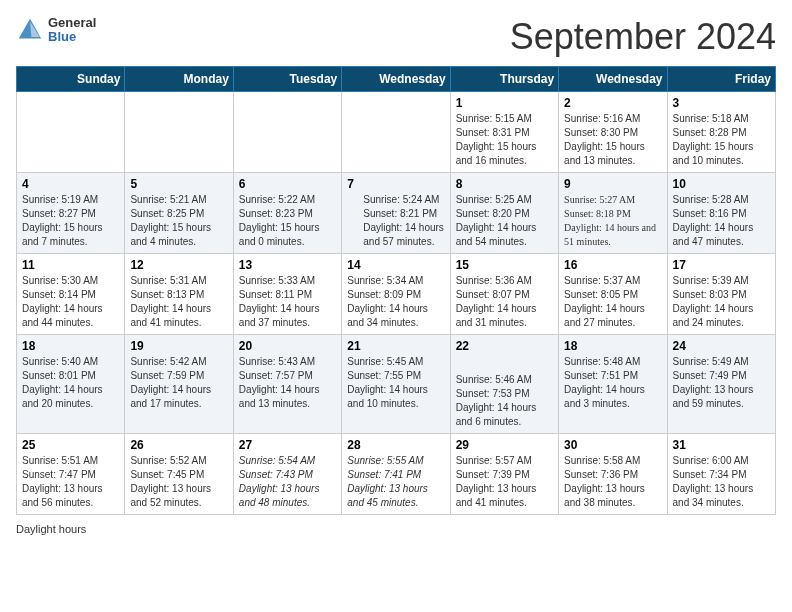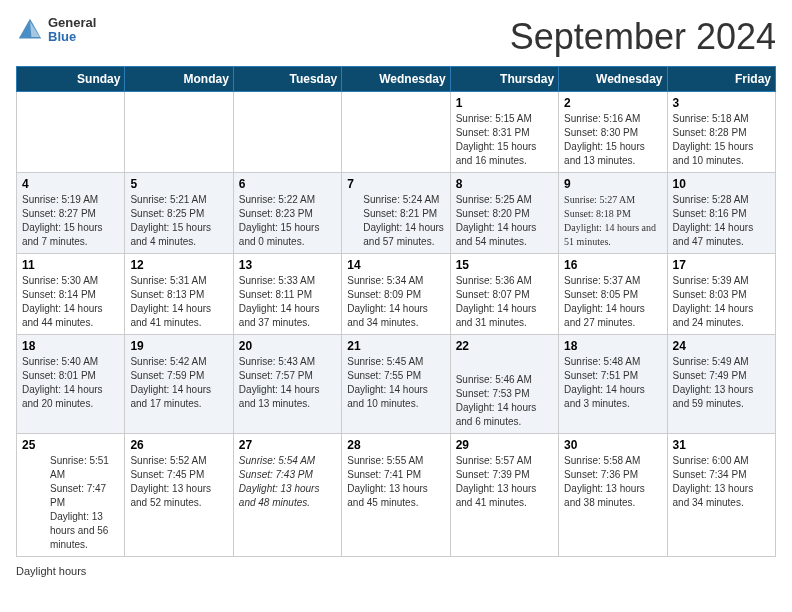--- a/index.html
+++ b/index.html
@@ -258,39 +258,39 @@
         <td>
           <div class="day-number">24</div>
           <div class="day-info" style="white-space: pre-line;">Sunrise: 5:49 AM
 Sunset: 7:49 PM
 Daylight: 13 hours and 59 minutes.</div>
         </td>
       </tr>
       <tr>
         <td>
           <div class="day-number">25</div>
-          <div class="day-info" style="white-space: pre-line; margin-left: 28px;">Sunrise: 5:51 AM
+          <div class="day-info" style="white-space: pre-line;">Sunrise: 5:51 AM
 Sunset: 7:47 PM
 Daylight: 13 hours and 56 minutes.</div>
         </td>
         <td>
           <div class="day-number">26</div>
           <div class="day-info" style="white-space: pre-line;">Sunrise: 5:52 AM
 Sunset: 7:45 PM
 Daylight: 13 hours and 52 minutes.</div>
         </td>
         <td>
           <div class="day-number">27</div>
           <div class="day-info" style="white-space: pre-line; font-style: italic;">Sunrise: 5:54 AM
 Sunset: 7:43 PM
 Daylight: 13 hours and 48 minutes.</div>
         </td>
         <td>
           <div class="day-number">28</div>
-          <div class="day-info" style="white-space: pre-line;">Sunrise: 5:55 AM
+          <div class="day-info" style="white-space: pre-line; font-style: italic;">Sunrise: 5:55 AM
 Sunset: 7:41 PM
 Daylight: 13 hours and 45 minutes.</div>
         </td>
         <td>
           <div class="day-number">29</div>
           <div class="day-info" style="white-space: pre-line;">Sunrise: 5:57 AM
 Sunset: 7:39 PM
 Daylight: 13 hours and 41 minutes.</div>
         </td>
         <td>

